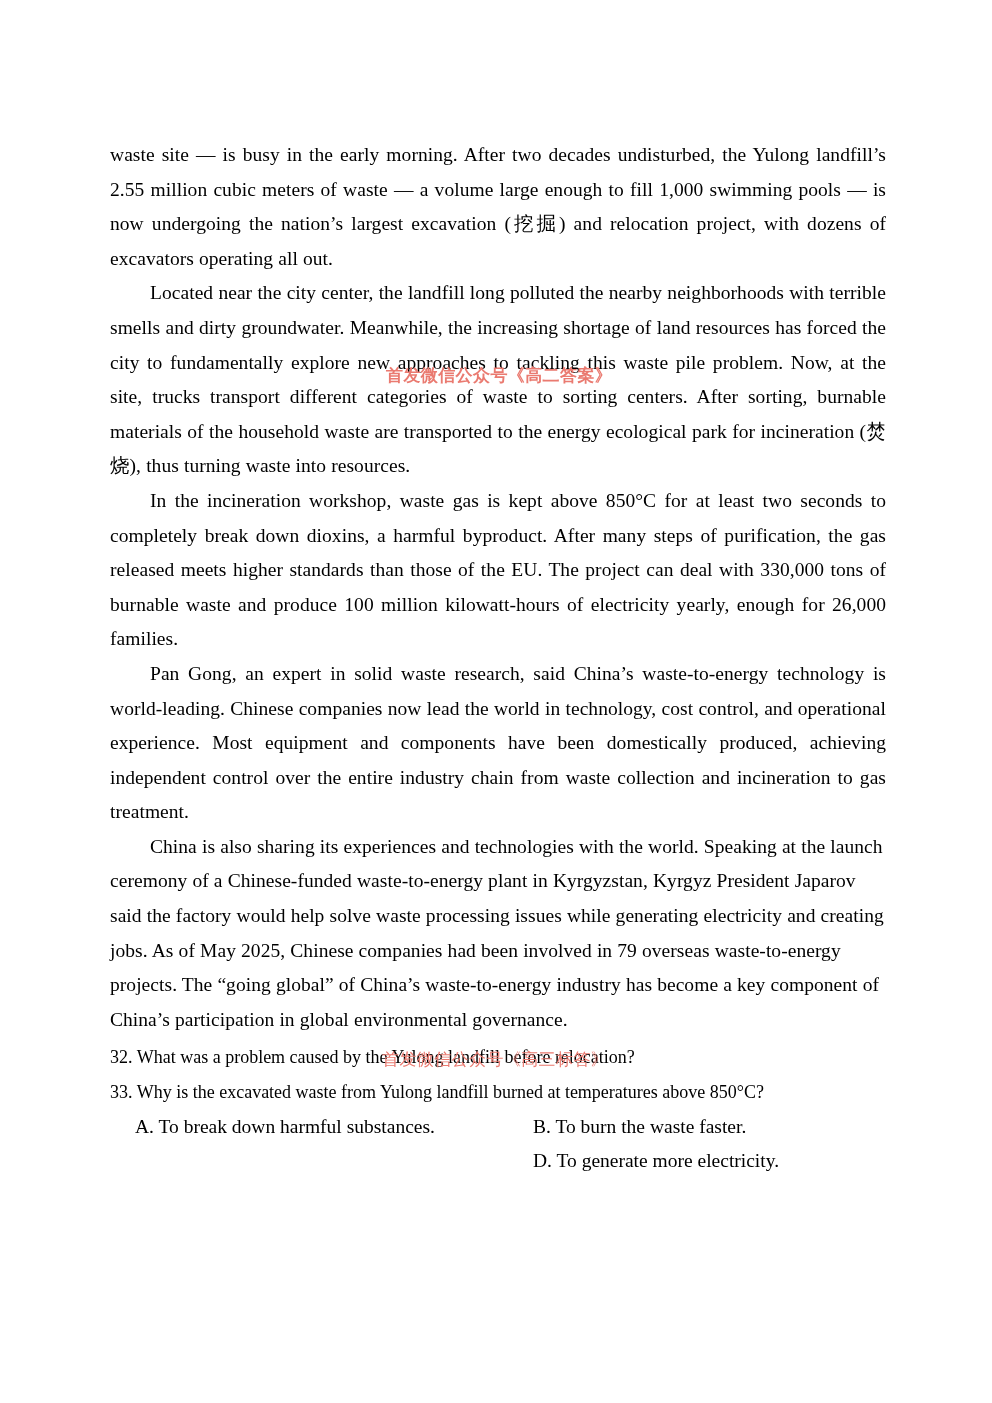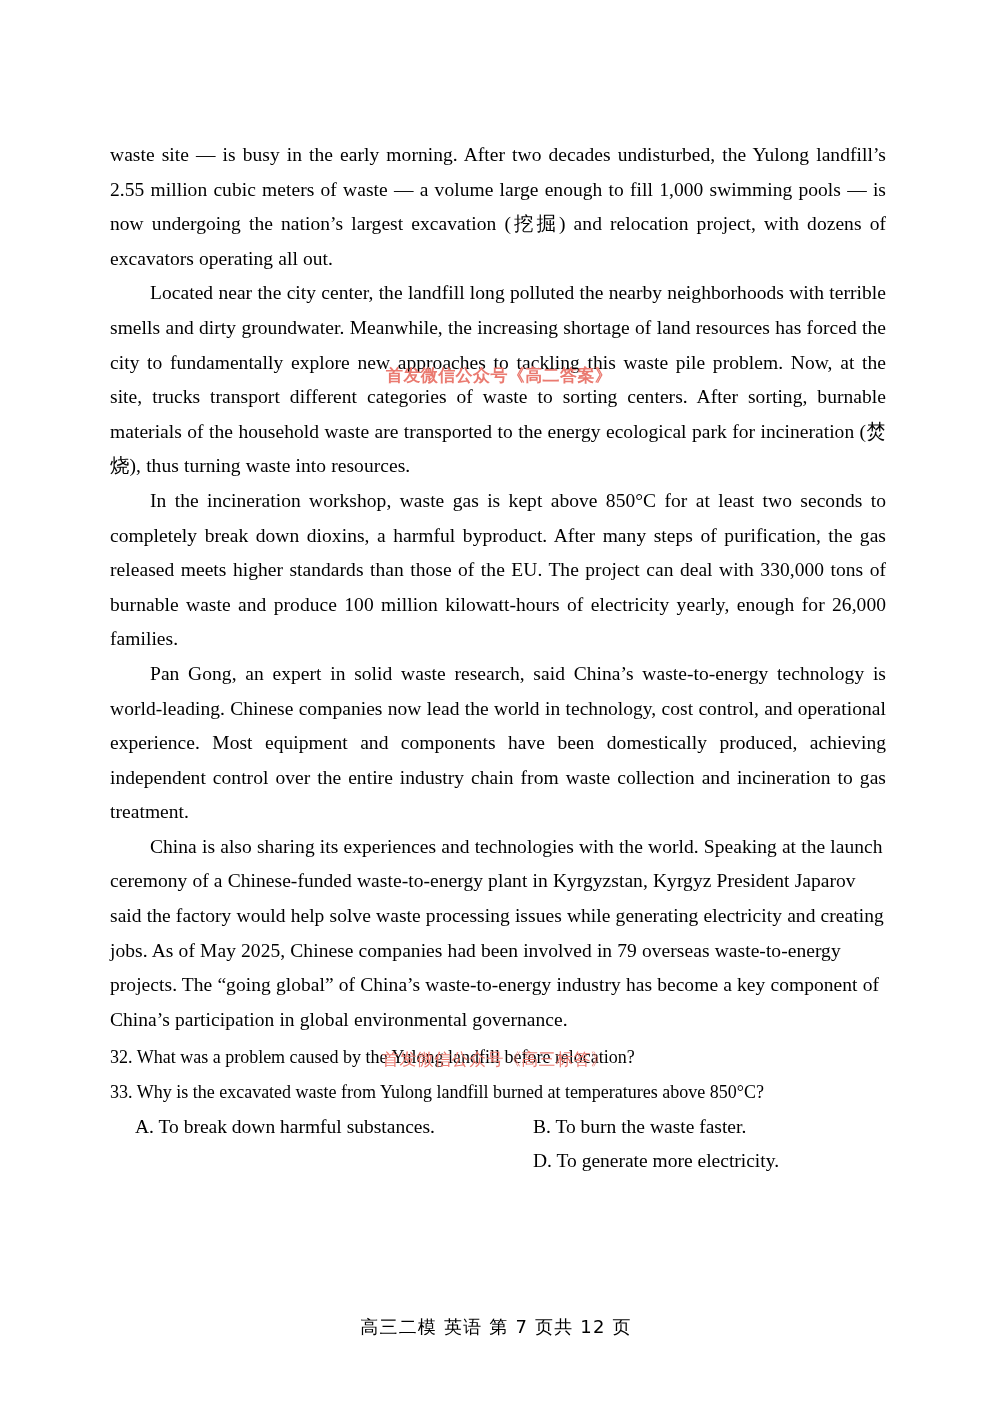--- a/index.html
+++ b/index.html
@@ -142,15 +142,14 @@
     </div>
     <div class="opt-row">
       <span class="col-b">D. To generate more electricity.</span>
     </div>
 
   </div>
 
   <div class="watermark" id="wm-top">首发微信公众号《高二答案》</div>
   <div class="watermark" id="wm-bottom">首发微信公众号《高三标答》</div>
 
-  <div class="footer">高三二模 英语  第 7 页共 12 页</div>
 
 </div>
 
 </body></html>

